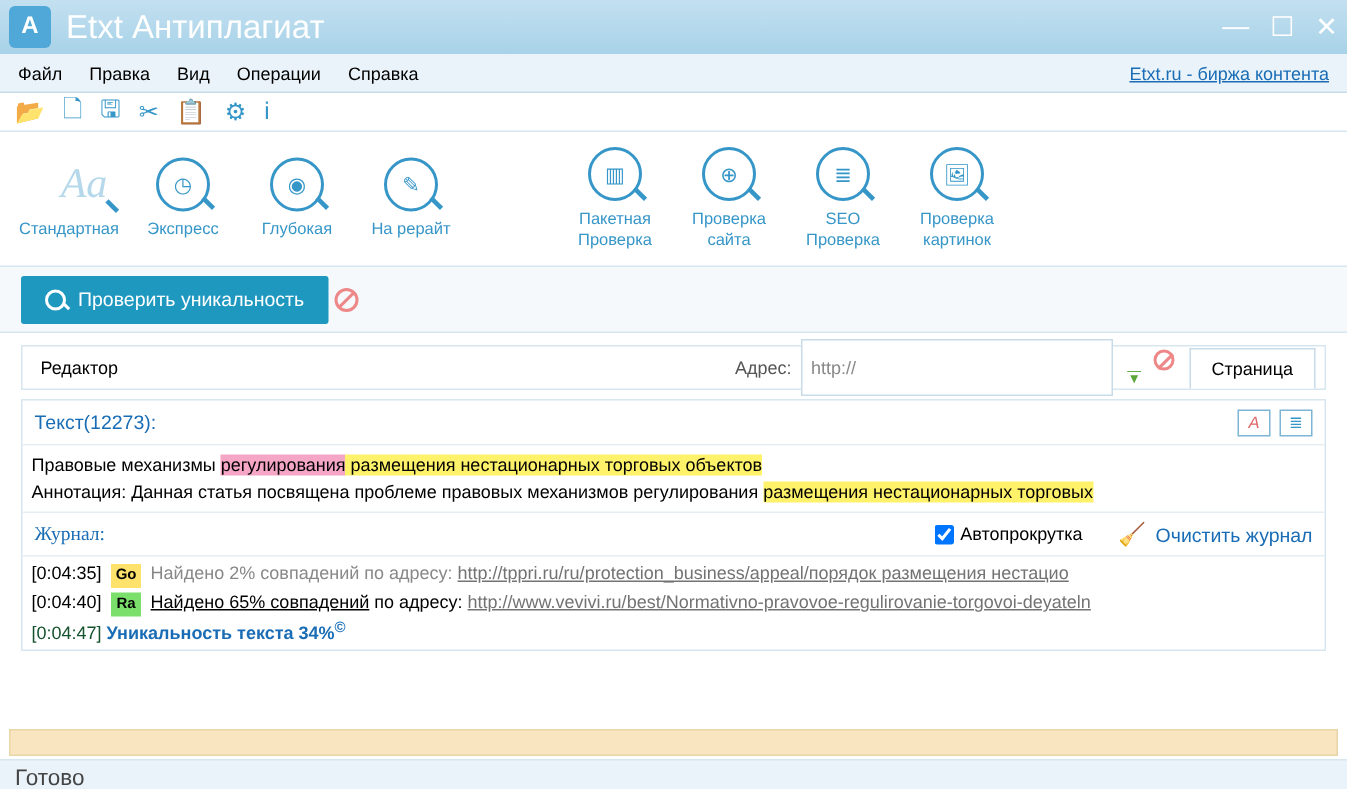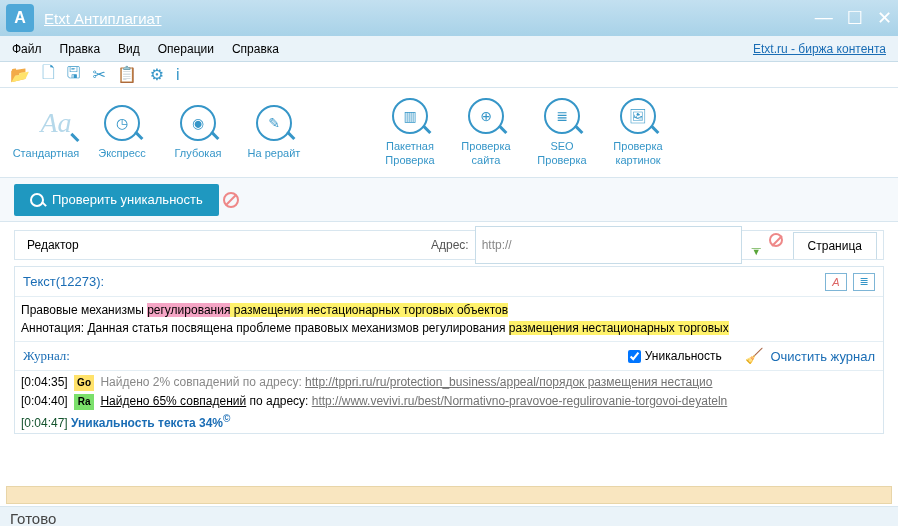--- a/index.html
+++ b/index.html
@@ -1,20 +1,20 @@
 <!DOCTYPE html>
 <html><head>
 <meta charset="utf-8">
 <style>
 * { box-sizing: border-box; margin: 0; padding: 0; font-family: Arial, sans-serif; }
 body { width: 898px; height: 526px; background: #fff; overflow: hidden; }
 
 .titlebar { height: 36px; background: linear-gradient(#c3e0f0, #a8d2e8); display: flex; align-items: center; padding: 0 6px; }
 .app-icon { width: 28px; height: 28px; background: #4fa8d8; border-radius: 4px; display: flex; align-items: center; justify-content: center; color: #fff; font-weight: bold; font-size: 16px; margin-right: 10px; }
-.app-title { color: #fff; font-size: 15px; font-weight: 300; flex: 1; text-decoration: underline; }
+.app-title { color: #fff; font-size: 22px; font-weight: 300; flex: 1; }
 .win-controls { display: flex; gap: 14px; color: #fff; font-size: 18px; }
 .win-controls span { cursor: pointer; }
 
 .menubar { height: 26px; background: #eaf3f9; display: flex; align-items: center; padding: 0 12px; border-bottom: 1px solid #c7dce8; font-size: 12px; }
 .menubar .menu-item { margin-right: 18px; cursor: pointer; }
 .menubar .spacer { flex: 1; }
 .menubar .link { color: #1a6db5; text-decoration: underline; cursor: pointer; }
 
 .smalltoolbar { height: 26px; background: #fff; display: flex; align-items: center; padding: 0 10px; gap: 12px; border-bottom: 1px solid #d8e6ef; }
 .smalltoolbar .ticon { color: #3696c8; font-size: 16px; cursor: pointer; }
@@ -34,21 +34,21 @@
 .check-btn .mag { width: 14px; height: 14px; border: 2px solid #fff; border-radius: 50%; position: relative; }
 .check-btn .mag::after { content:''; position:absolute; width:6px; height:2px; background:#fff; right:-5px; bottom:0; transform:rotate(45deg); }
 .stop-ico { width: 16px; height: 16px; border: 2px solid #e88; border-radius: 50%; position: relative; }
 .stop-ico::after { content:''; position:absolute; width:14px; height:2px; background:#e88; left:-1px; top:5px; transform:rotate(-45deg); }
 
 .workarea { padding: 8px 14px 4px; background: #fff; }
 .addrrow { display: flex; align-items: center; height: 30px; border: 1px solid #d8e6ef; margin-bottom: 6px; }
 .addrrow .ed-lbl { padding: 0 12px; font-size: 12px; }
 .addrrow .gap { flex: 1; }
 .addrrow .addr-lbl { font-size: 12px; color: #555; margin-right: 6px; }
-.addrrow input { height: 22px; width: 267px; border: 1px solid #c7dce8; padding: 18px 6px; font-size: 12px; color: #888; }
+.addrrow input { height: 22px; width: 208px; border: 1px solid #c7dce8; padding: 18px 6px; font-size: 12px; color: #888; }
 .addrrow .icons { display: flex; gap: 8px; margin: 0 10px; }
 .addrrow .tab { border: 1px solid #c7dce8; border-bottom: none; padding: 6px 14px; font-size: 12px; background: #fff; margin-right: 6px; }
 .dl-ico { color: #5aa63a; font-weight: bold; position: relative; }
 .dl-ico::after { content:'▼'; font-size: 9px; display:block; margin-top:-4px; }
 
 .editor { border: 1px solid #d8e6ef; }
 .editor-head { display: flex; align-items: center; height: 30px; padding: 0 8px; border-bottom: 1px solid #e4eef4; }
 .editor-head .txt { color: #1a6db5; font-size: 13px; }
 .editor-head .flex { flex: 1; }
 .small-box { width: 22px; height: 18px; border: 1px solid #7db5d6; margin-left: 6px; display: inline-flex; align-items: center; justify-content: center; font-size: 11px; color: #3696c8; cursor: pointer; }
@@ -192,21 +192,21 @@
     <div class="editor-body">
       <span>Правовые механизмы </span><span class="hl-pink">регулирования</span><span class="hl-yellow"> размещения нестационарных торговых объектов</span><br>
       <span>Аннотация: Данная статья посвящена  проблеме правовых механизмов регулирования </span><span class="hl-yellow">размещения нестационарных торговых</span>
     </div>
 
     <div class="journal-head">
       <span class="txt">Журнал:</span>
       <span class="flex"></span>
       <label>
         <input type="checkbox" checked="" style=""> 
-          <span>Уникальность</span>
+          <span>Автопрокрутка</span>
       </label>
       <span class="clear-btn">
         <span class="broom">🧹</span>
         <span>Очистить журнал</span>
       </span>
     </div>
     <div class="journal-body">
       <div class="row faded">
         <span class="ts">[0:04:35]</span>
         <span class="badge go">Go</span>

